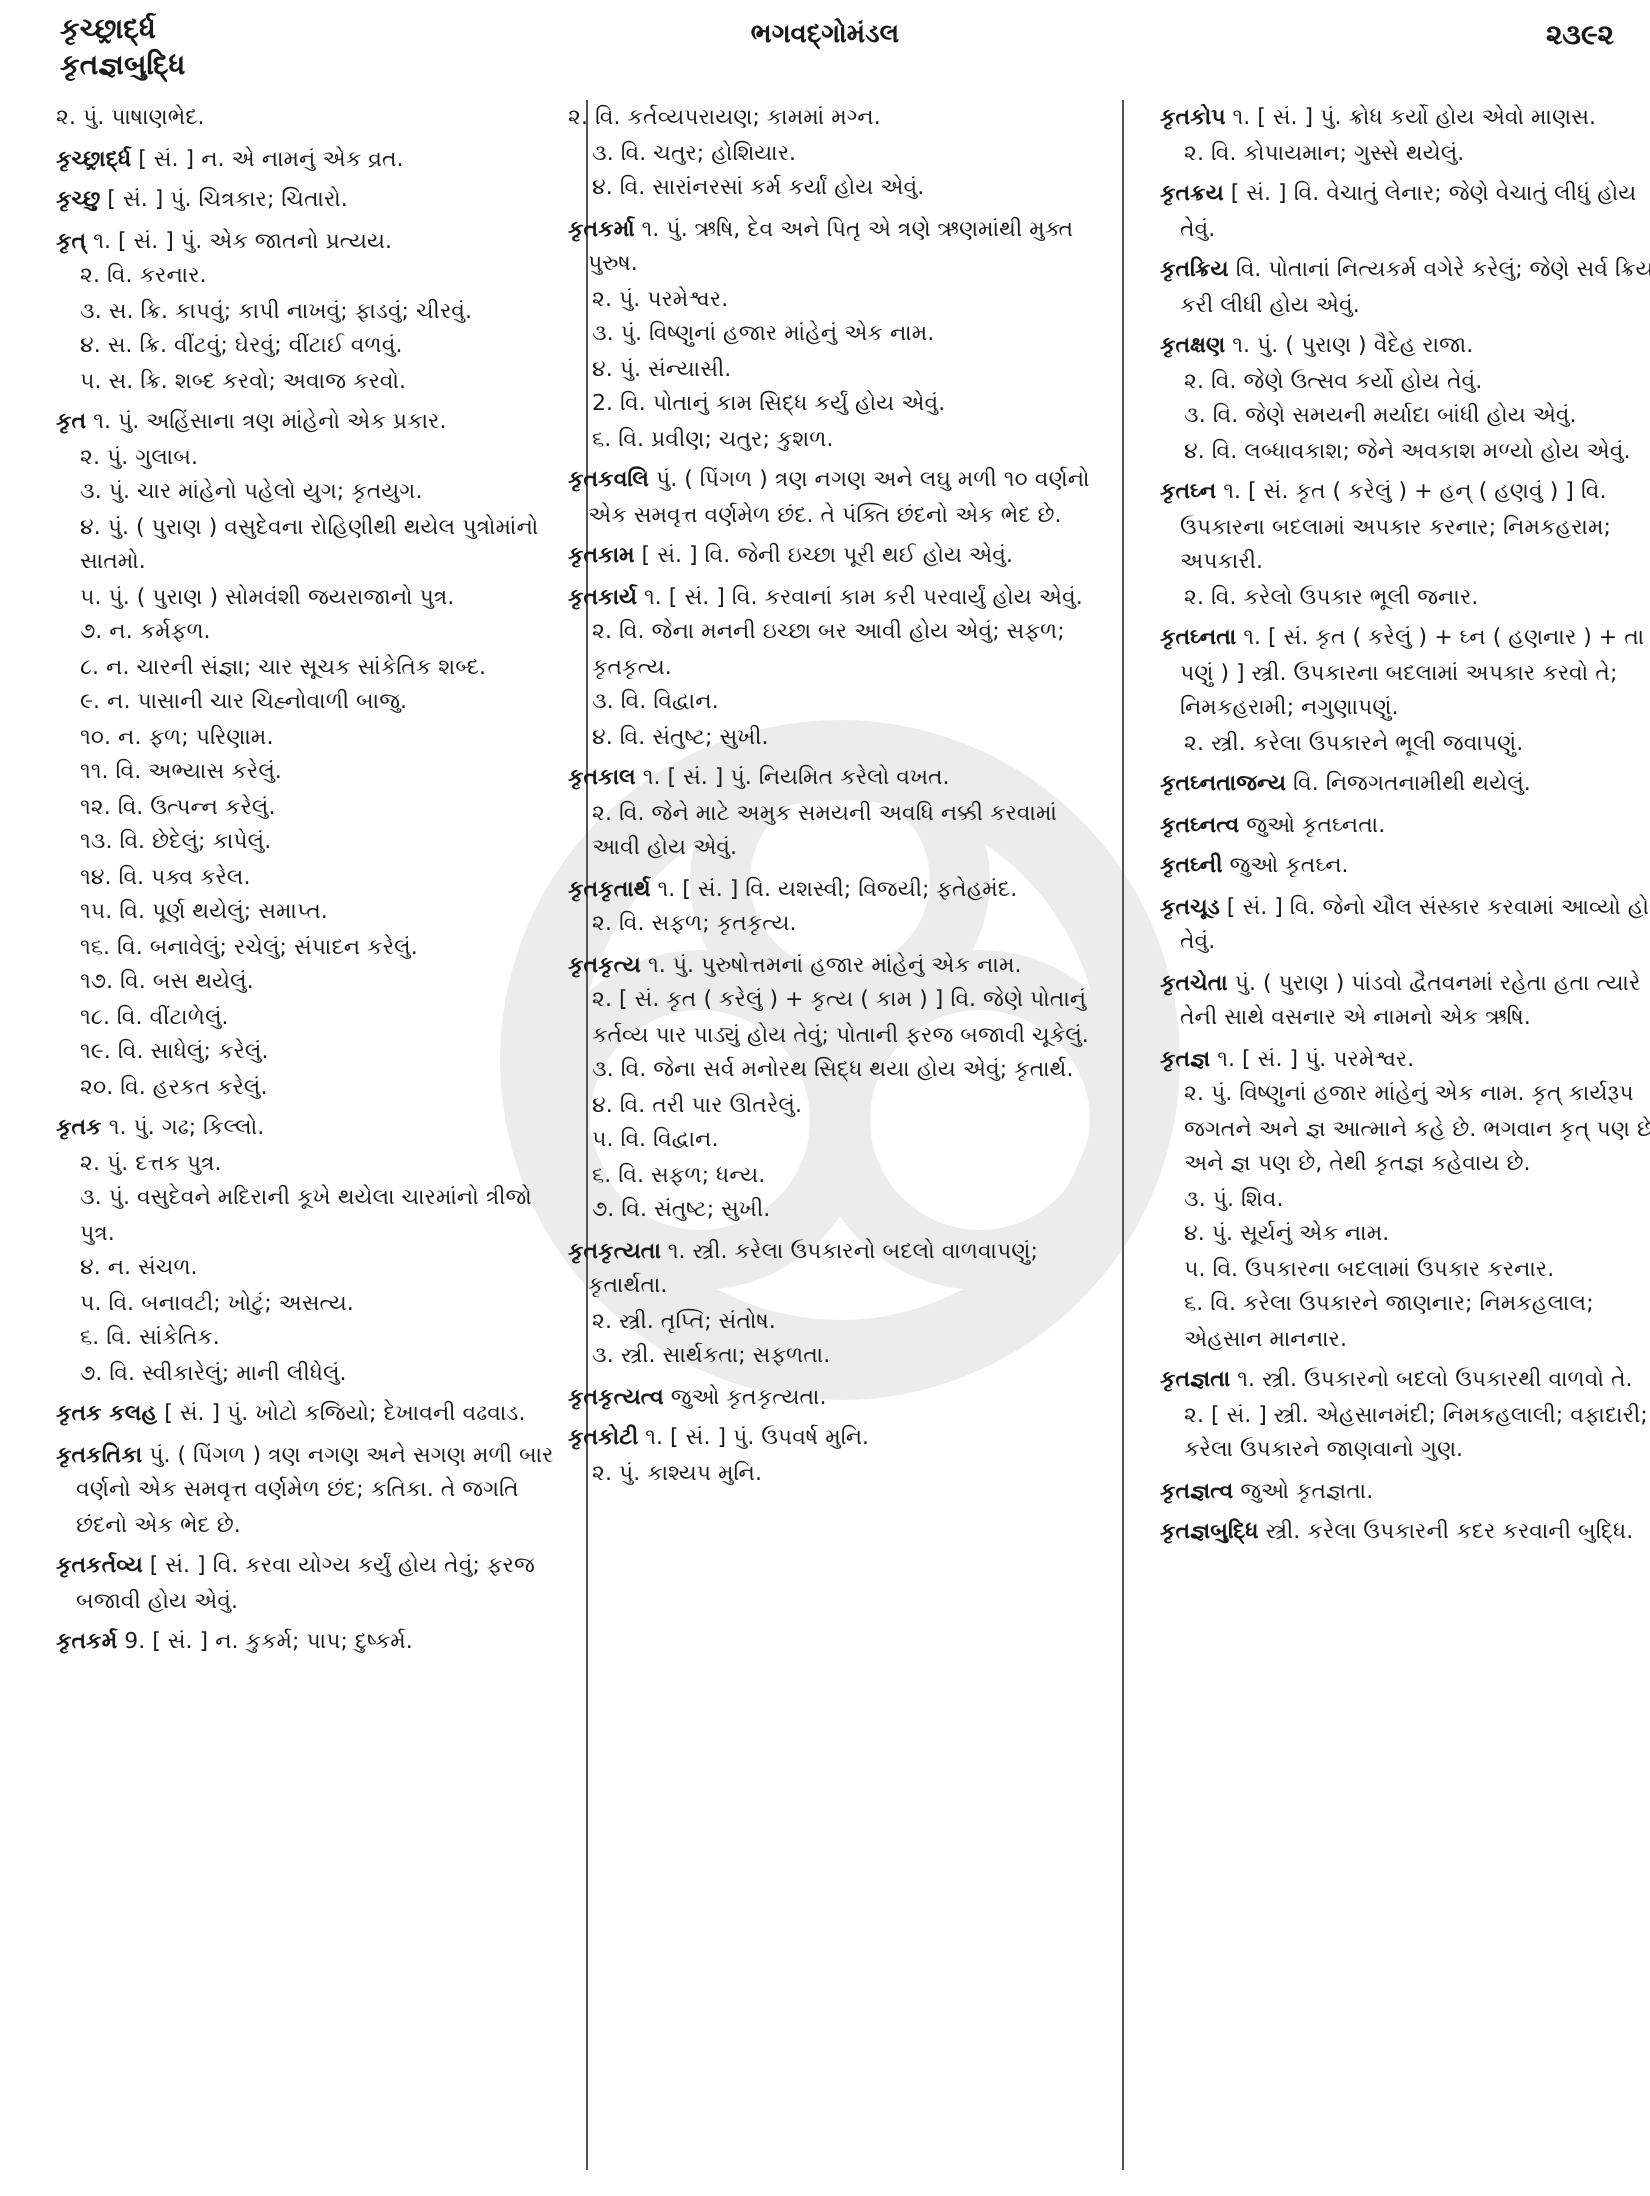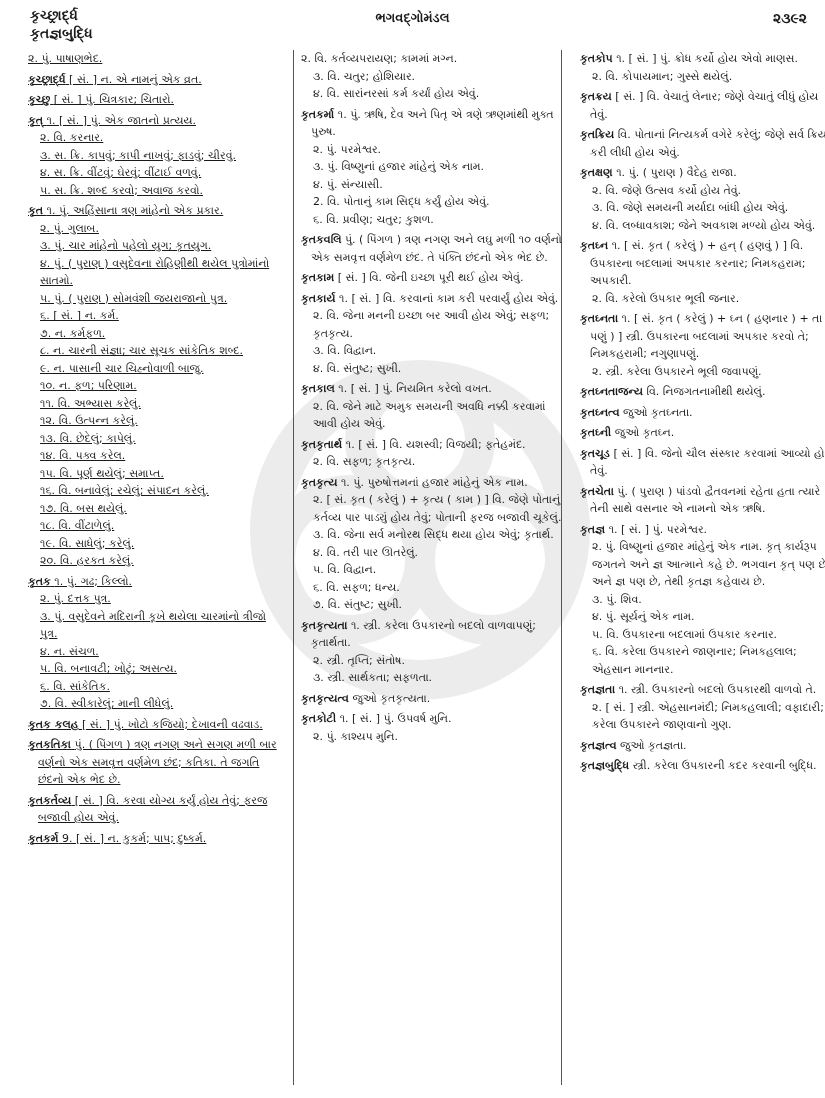--- a/index.html
+++ b/index.html
@@ -12,22 +12,22 @@
     pointer-events: none; opacity: 0.07;
   }
   .page-header {
     position: absolute; top: 6px; left: 0; width: 825px; height: 40px;
   }
   .hdr-left { position: absolute; left: 30px; top: 0; font-weight: bold; font-size: 14px; line-height: 18px; }
   .hdr-center { position: absolute; left: 0; right: 0; top: 4px; text-align: center; font-size: 13px; font-weight: bold; }
   .hdr-right { position: absolute; right: 18px; top: 4px; font-size: 14px; font-weight: bold; }
   .columns { position: absolute; top: 50px; left: 28px; width: 790px; height: 1040px; }
   .col { position: absolute; top: 0; height: 1030px; font-size: 11px; line-height: 17.5px; }
-  .col-1 { left: 0; width: 256px; text-decoration: underline; }
-  .col-2 { left: 273px; width: 265px; }
+  .col-1 { left: 0; width: 256px; }
+  .col-2 { left: 256px; width: 265px; }
   .col-3 { left: 552px; width: 255px; }
   .rule { position: absolute; top: 0; width: 1px; height: 1035px; background: #555; }
   .rule-1 { left: 265px; }
   .rule-2 { left: 533px; }
   .entry { margin: 0 0 3px 0; }
   .line { display: block; padding-left: 10px; text-indent: -10px; }
   .sense { display: block; padding-left: 12px; }
   .hw { font-weight: bold; }
 </style>
 </head>
@@ -68,21 +68,20 @@
         <span class="sense"><span>૩. સ. ક્રિ. કાપવું; કાપી નાખવું; ફાડવું; ચીરવું.</span></span>
         <span class="sense"><span>૪. સ. ક્રિ. વીંટવું; ઘેરવું; વીંટાઈ વળવું.</span></span>
         <span class="sense"><span>૫. સ. ક્રિ. શબ્દ કરવો; અવાજ કરવો.</span></span>
       </div>
       <div class="entry">
         <span class="line"><span class="hw">કૃત</span> <span>૧. પું. અહિંસાના ત્રણ માંહેનો એક પ્રકાર.</span></span>
         <span class="sense"><span>૨. પું. ગુલાબ.</span></span>
         <span class="sense"><span>૩. પું. ચાર માંહેનો પહેલો યુગ; કૃતયુગ.</span></span>
         <span class="sense"><span>૪. પું. ( પુરાણ ) વસુદેવના રોહિણીથી થયેલ પુત્રોમાંનો સાતમો.</span></span>
         <span class="sense"><span>૫. પું. ( પુરાણ ) સોમવંશી જયરાજાનો પુત્ર.</span></span>
-        <span class="sense"><span>૬. [ સં. ] ન. કર્મ.</span></span>
         <span class="sense"><span>૭. ન. કર્મફળ.</span></span>
         <span class="sense"><span>૮. ન. ચારની સંજ્ઞા; ચાર સૂચક સાંકેતિક શબ્દ.</span></span>
         <span class="sense"><span>૯. ન. પાસાની ચાર ચિહ્નોવાળી બાજુ.</span></span>
         <span class="sense"><span>૧૦. ન. ફળ; પરિણામ.</span></span>
         <span class="sense"><span>૧૧. વિ. અભ્યાસ કરેલું.</span></span>
         <span class="sense"><span>૧૨. વિ. ઉત્પન્ન કરેલું.</span></span>
         <span class="sense"><span>૧૩. વિ. છેદેલું; કાપેલું.</span></span>
         <span class="sense"><span>૧૪. વિ. પક્વ કરેલ.</span></span>
         <span class="sense"><span>૧૫. વિ. પૂર્ણ થયેલું; સમાપ્ત.</span></span>
         <span class="sense"><span>૧૬. વિ. બનાવેલું; રચેલું; સંપાદન કરેલું.</span></span>

